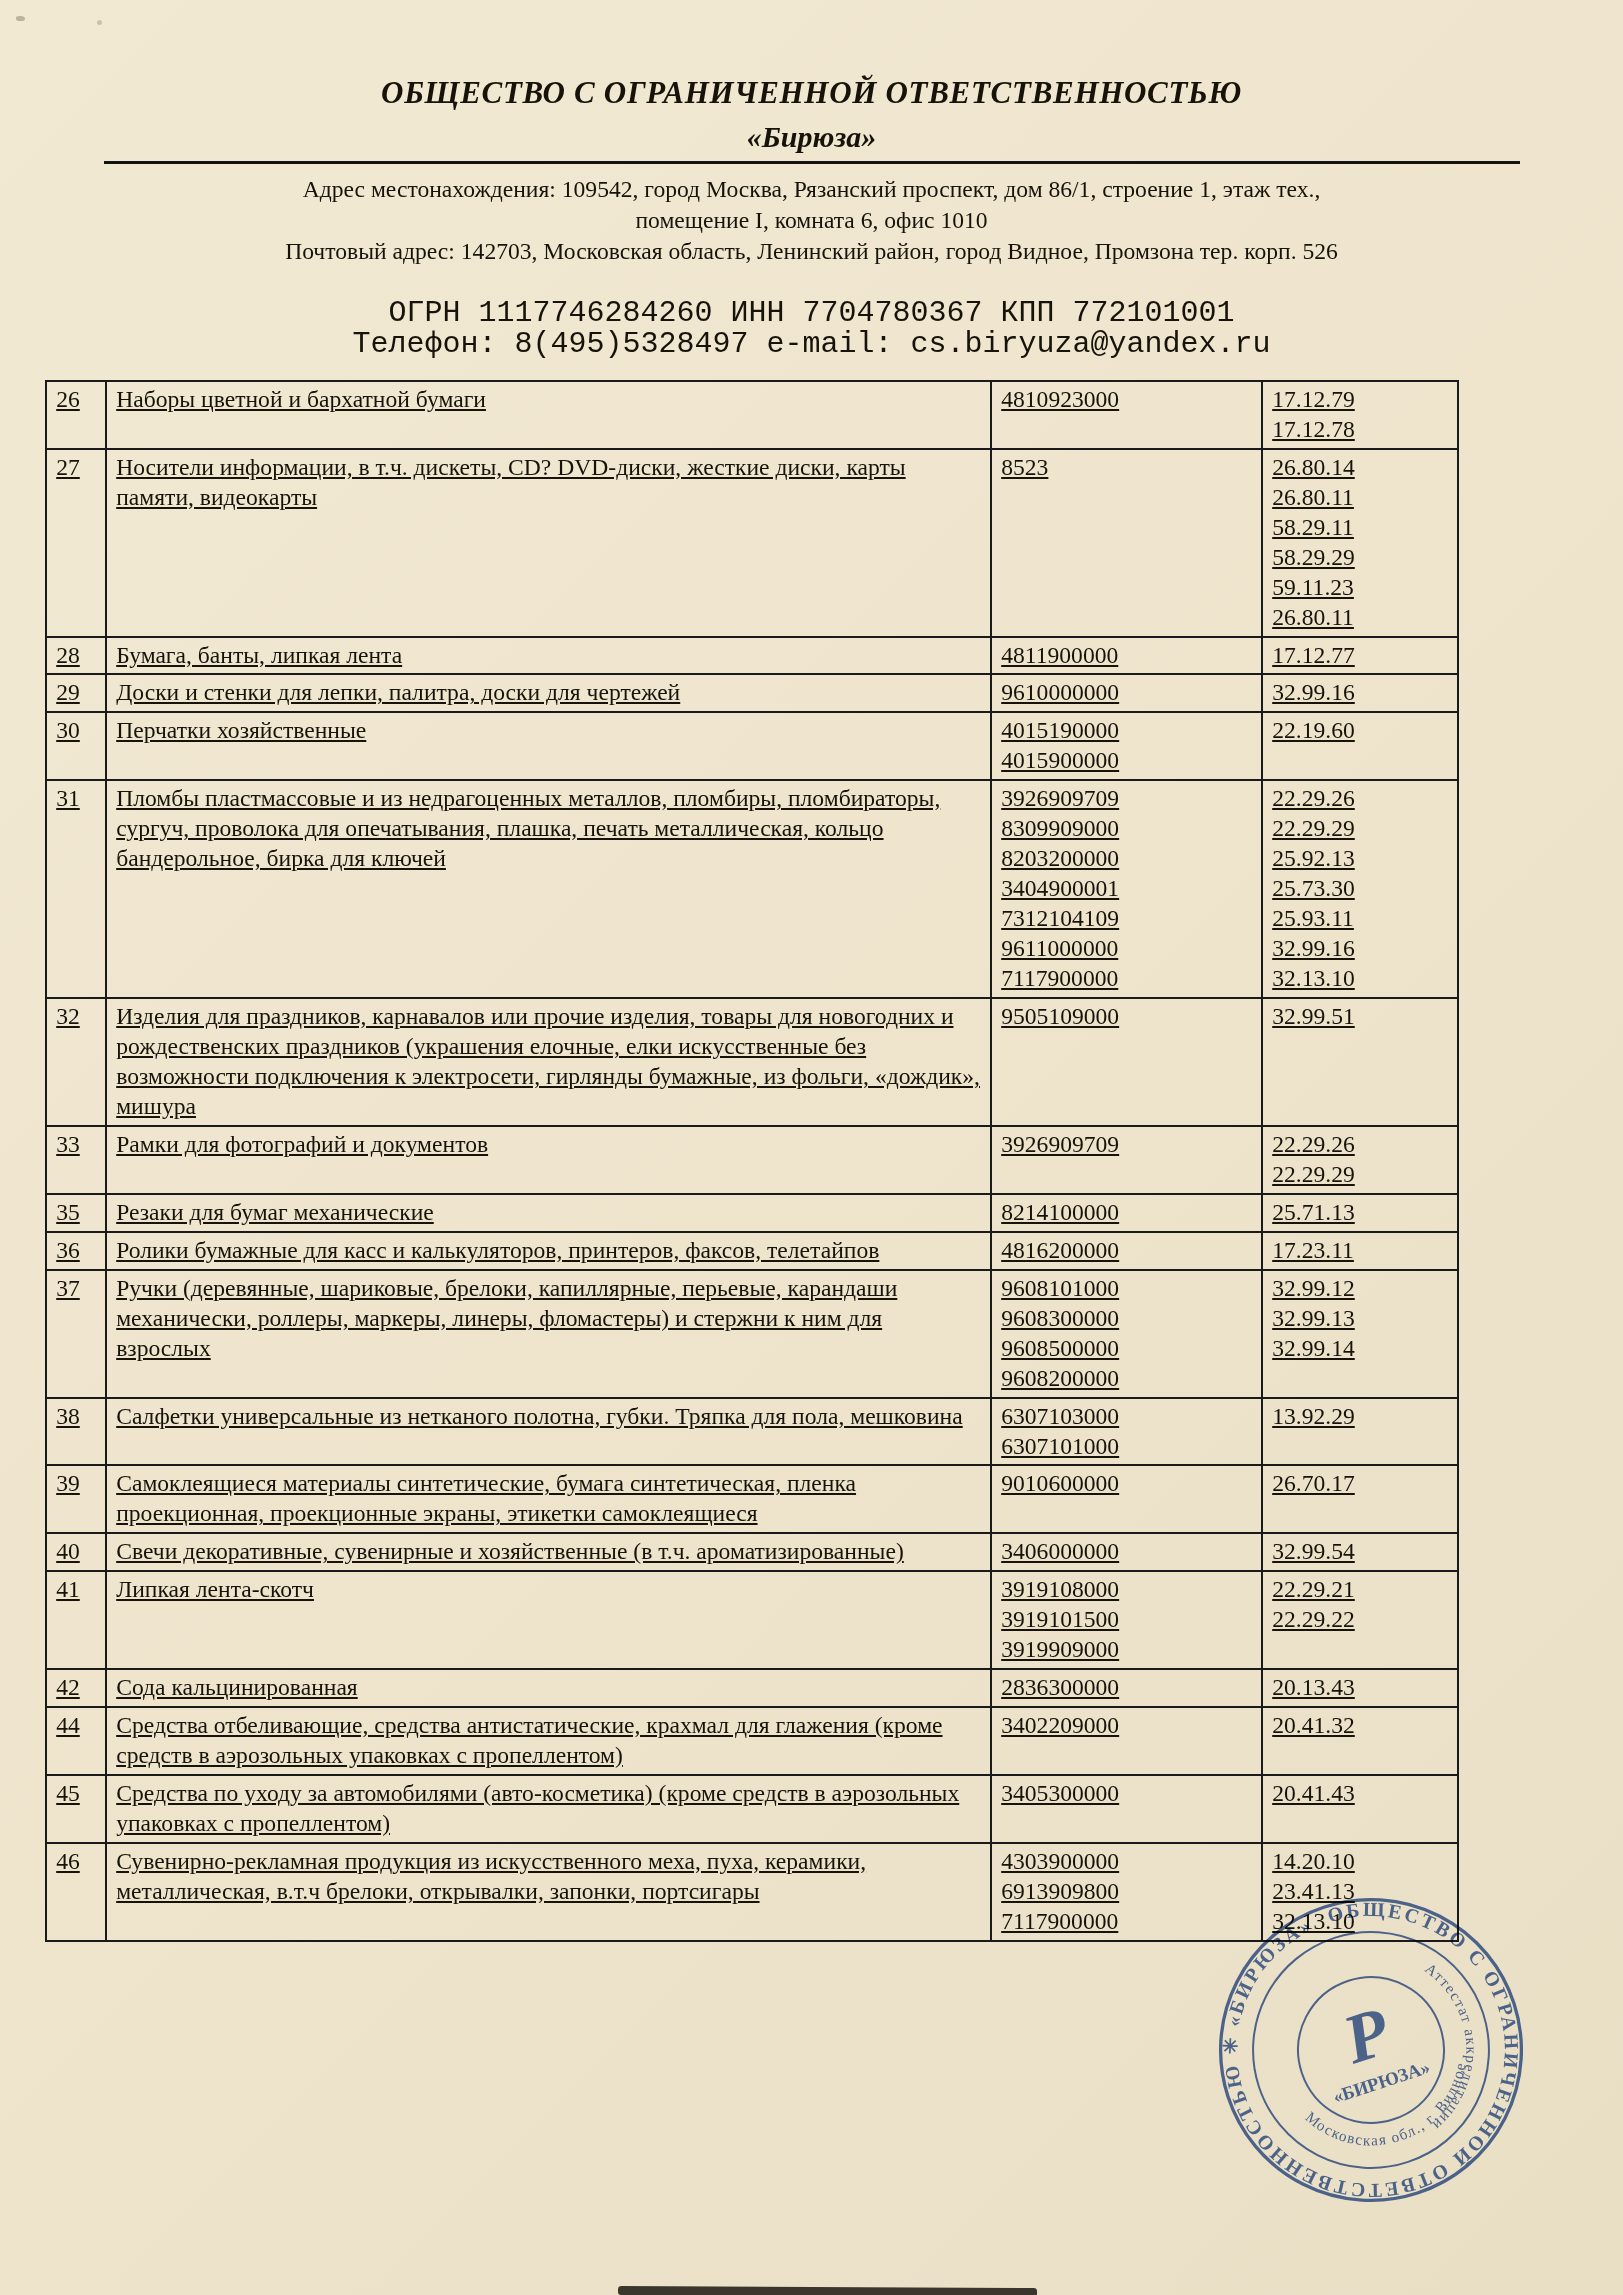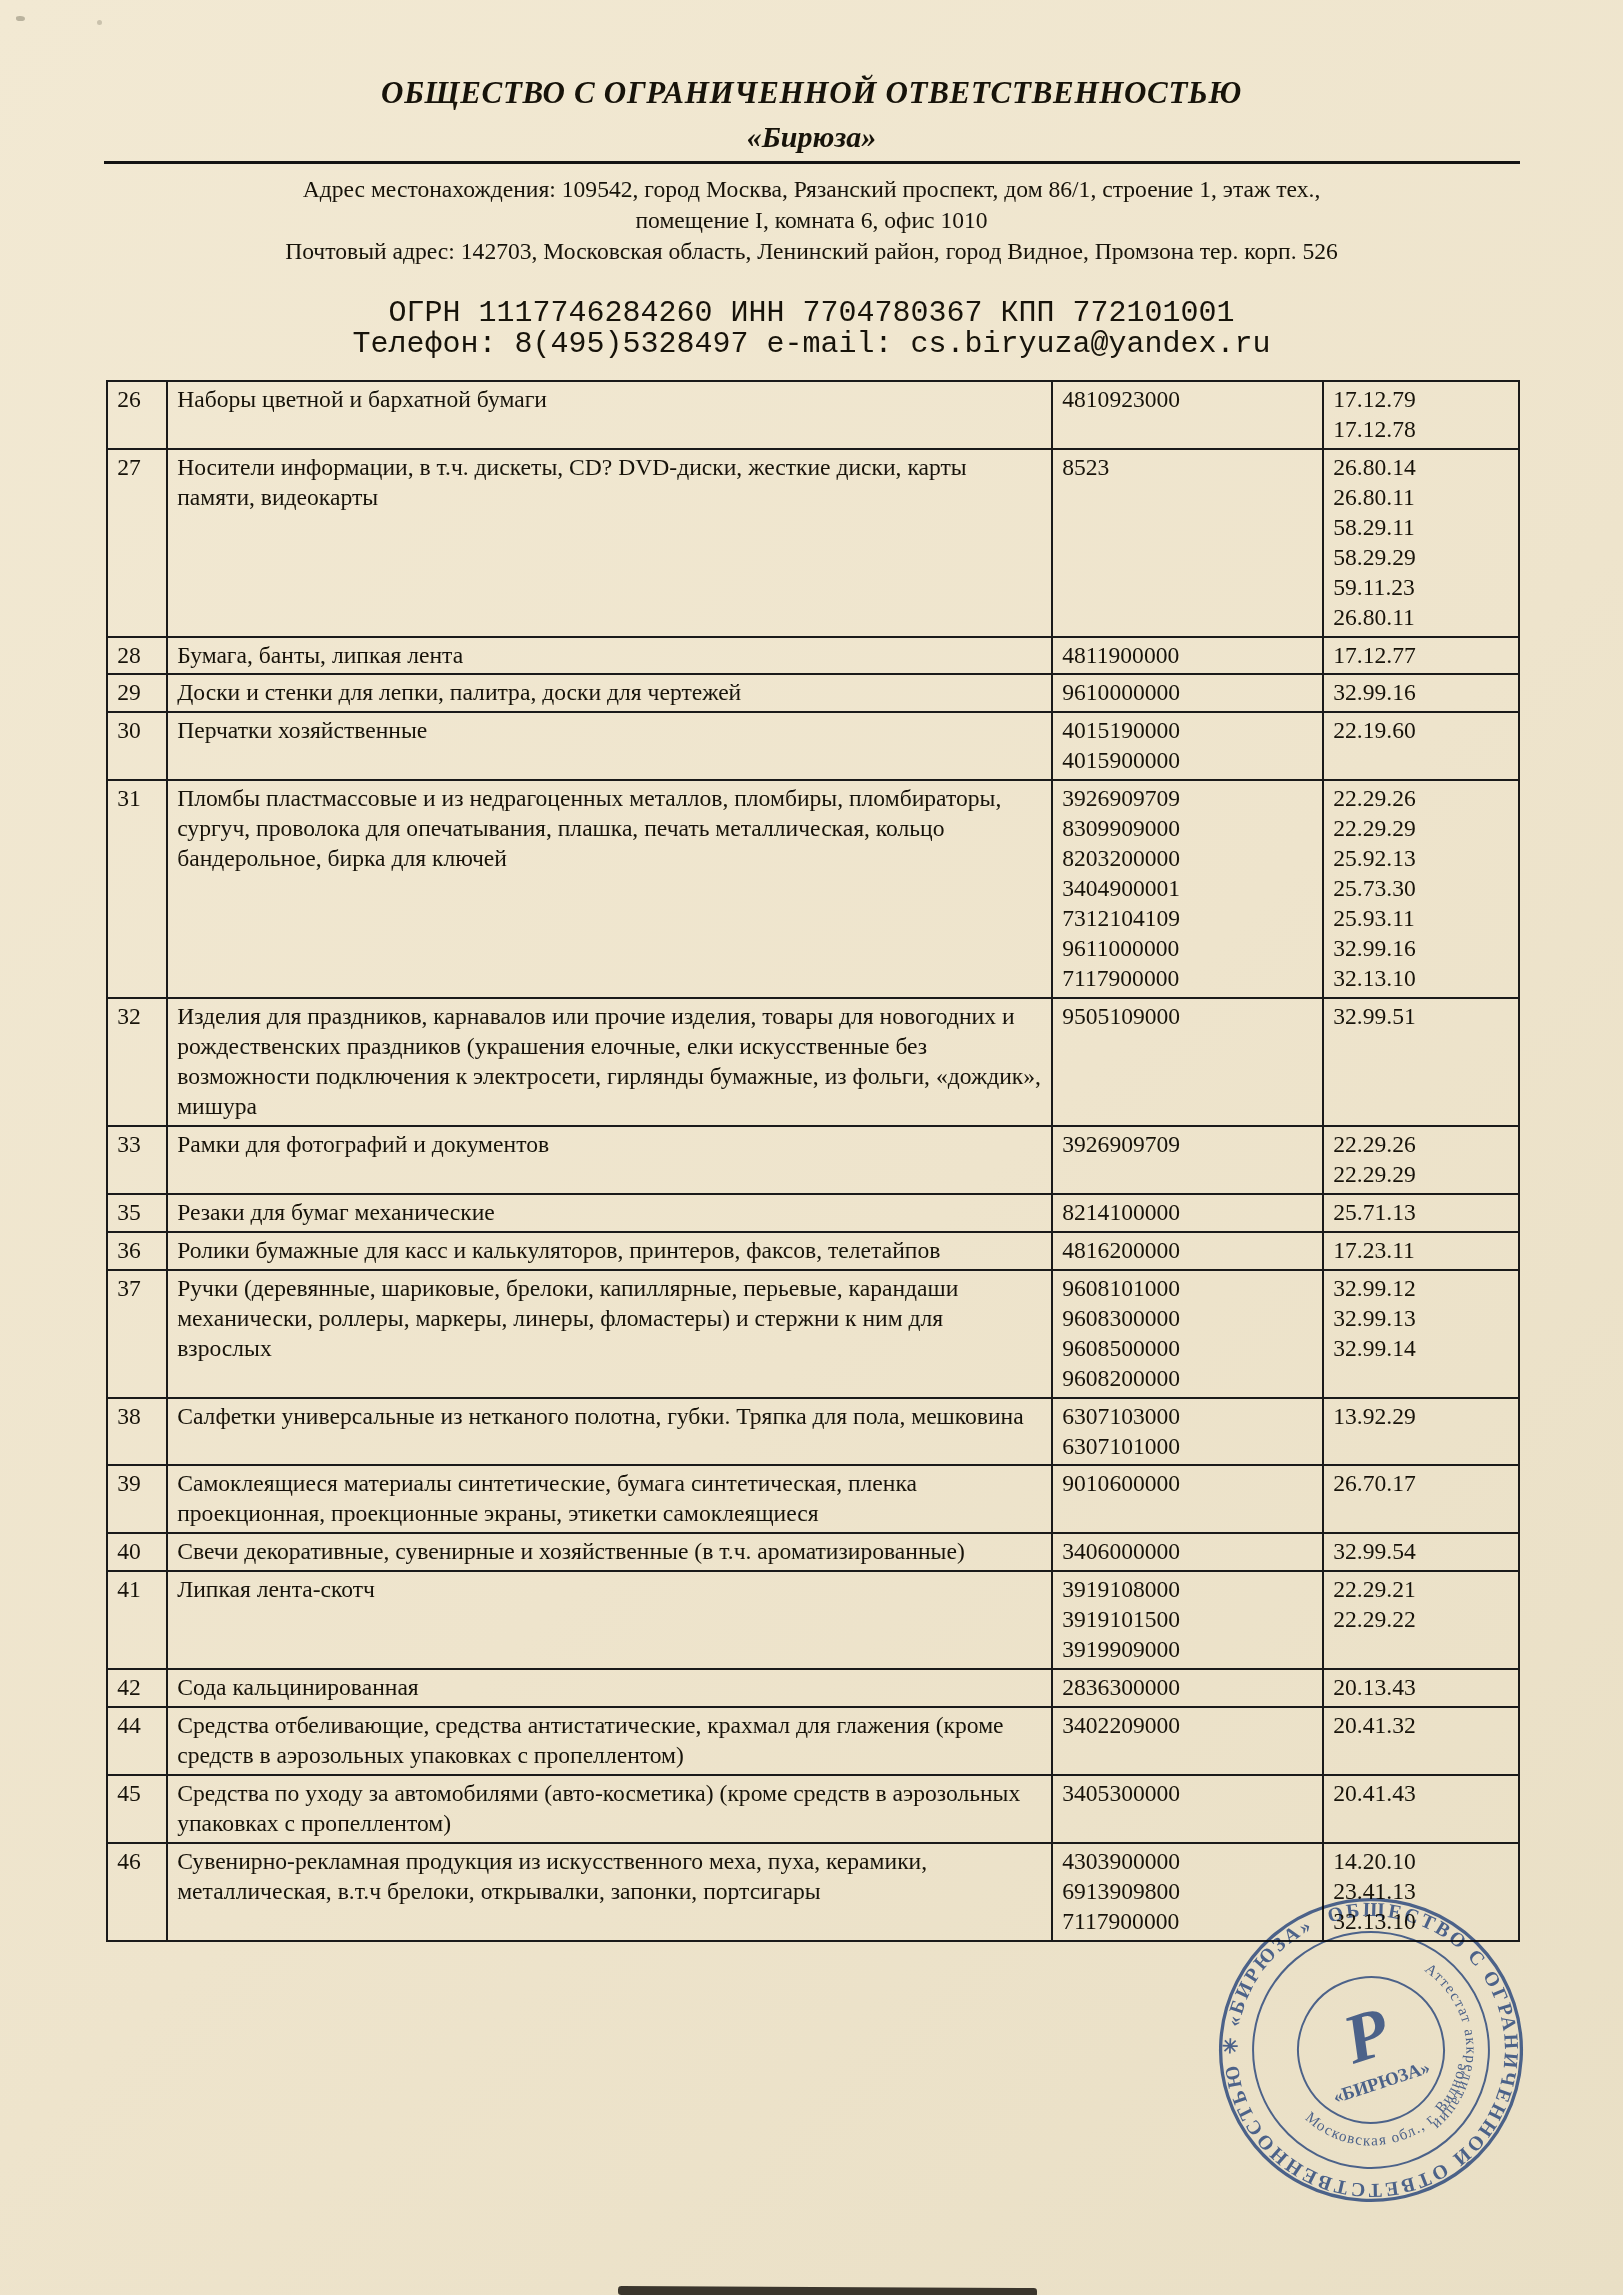--- a/index.html
+++ b/index.html
@@ -20,22 +20,23 @@
   .head-rule { width:1416px; height:0; border-bottom:3.3px solid #131313; margin:6.5px auto 10.5px auto; }
   .addr-line { font-size:23.6px; line-height:31px; }
   .reg-block { margin-top:31px; }
   .reg-line { font-size:30px; line-height:31px;font-family:Liberation Mono, monospace; }
 
   
   table.items {
     border-collapse:collapse;
     table-layout:fixed;
     width:1413px;
-    margin-left:106px;
+    margin-left:45px;
     margin-top:19.6px;
+    text-decoration:underline;
   }
   table.items td {
     border:2px solid #1a1a1a;
     vertical-align:top;
     font-size:23.6px;
     line-height:30px;
     padding:2px 9.2px 3.9px 9.2px;
   }
   td.c-num  { padding-left:10.5px; }
   td.c-code, td.c-okpd { white-space:pre-line; }

